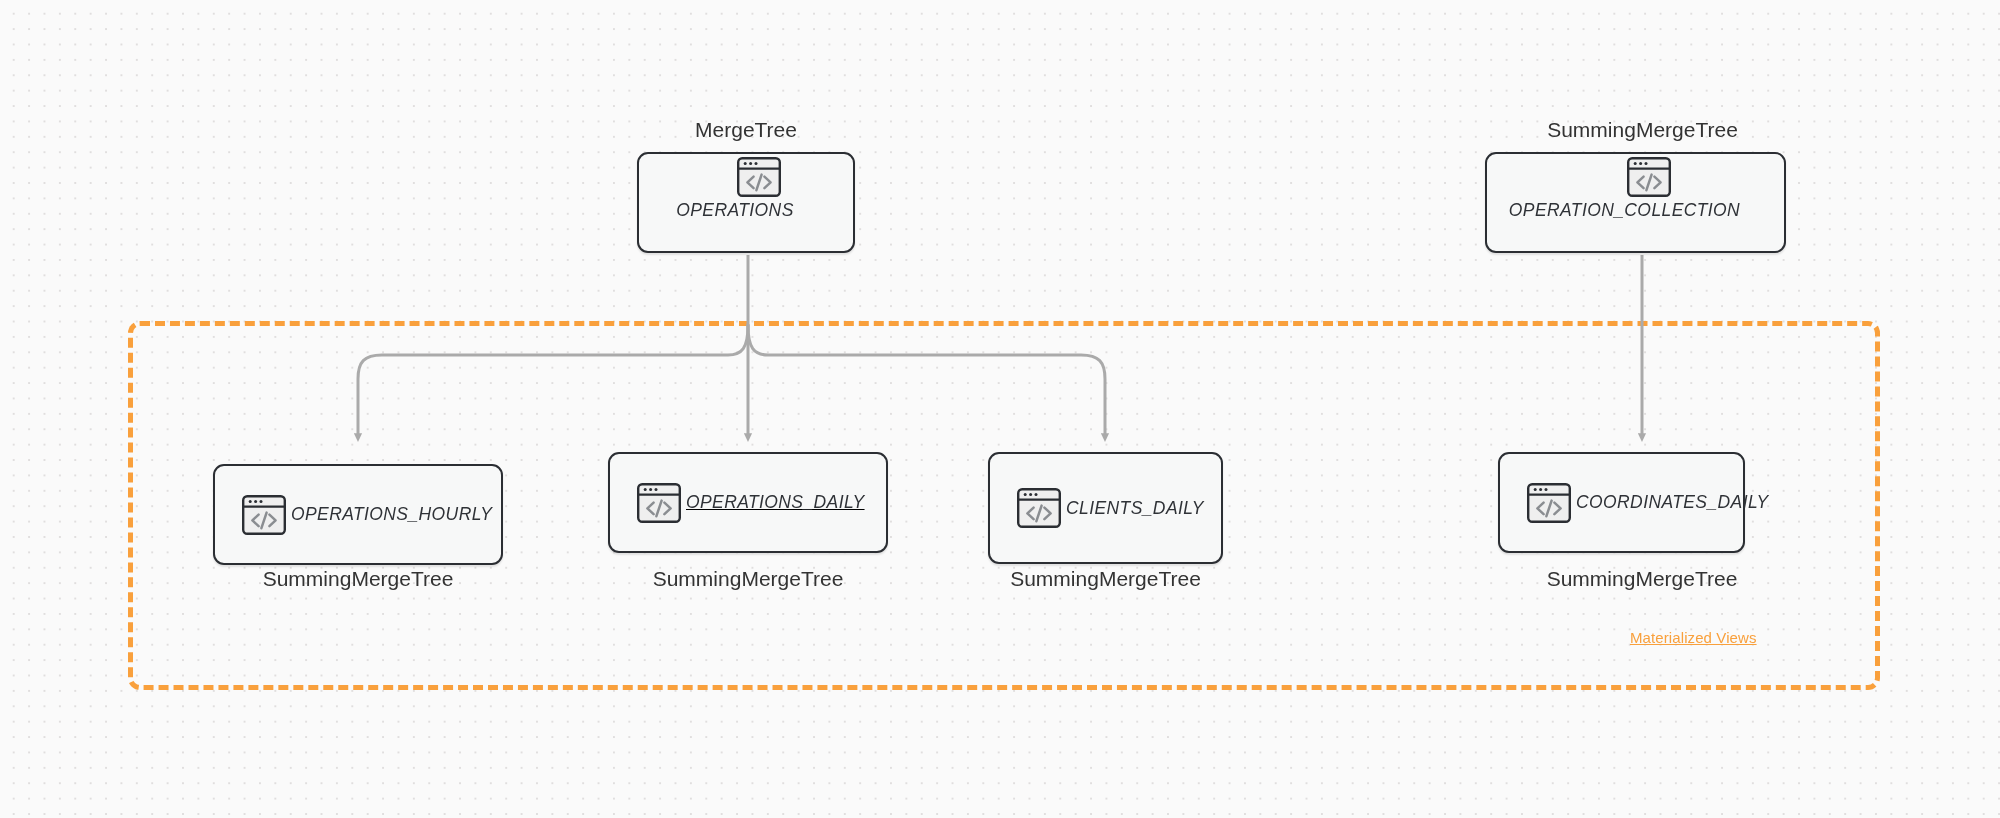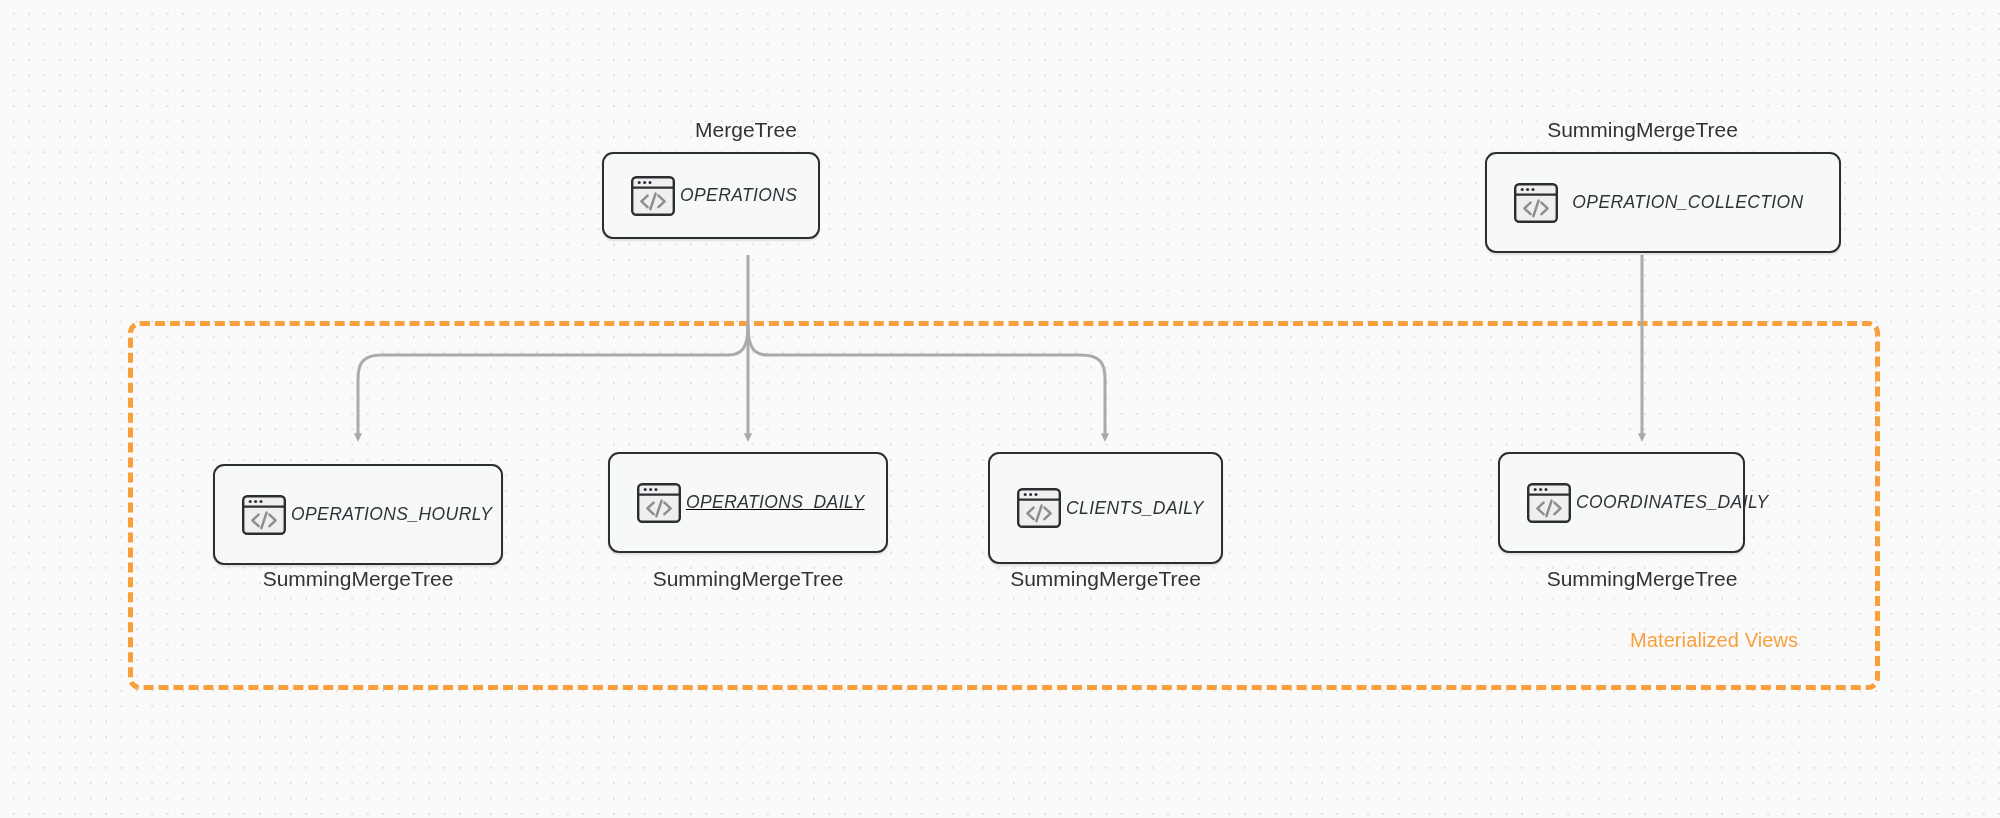--- a/index.html
+++ b/index.html
@@ -37,23 +37,24 @@
 
   
   .group-box {
     position: absolute;
     box-sizing: border-box;
     border-radius: 12px;
   }
 
   .group-label {
     position: absolute;
-    font-size: 20px;
+    font-size: 15px;
     letter-spacing: 0.1px;
     white-space: nowrap;
+    text-decoration: underline;
   }
 
   
   .node {
     position: absolute;
     box-sizing: border-box;
     display: flex;
     align-items: center;
     border: 2.6px solid #2b2e33;
     border-radius: 11px;
@@ -108,35 +109,35 @@
     <path d="M748,325 C748,348 742,355 728,355 L382,355 C364,355 358,362 358,379 L358,437" fill="none" stroke="#aaaaaa" stroke-width="3" stroke-linecap="round" marker-end="url(#arrowhead)"></path>
 
     <path d="M748,325 C748,348 754,355 768,355 L1081,355 C1099,355 1105,362 1105,379 L1105,437" fill="none" stroke="#aaaaaa" stroke-width="3" stroke-linecap="round" marker-end="url(#arrowhead)"></path>
 
     <path d="M1642,255 L1642,437" fill="none" stroke="#aaaaaa" stroke-width="3" marker-end="url(#arrowhead)"></path>
   </svg>
 
   <div class="group-label" id="group-label" style="color: rgb(249, 160, 60); left: 1630px; top: 629px;">Materialized Views</div>
 
   <div id="node-layer">
-      <div class="node" style="left: 602px; top: 152px; width: 218px; height: 87px;">
+      <div class="node" style="left: 637px; top: 152px; width: 218px; height: 101px; flex-direction: column;">
         <span class="node-icon"><svg viewBox="0 0 46 46" xmlns="http://www.w3.org/2000/svg">
             <rect x="2.2" y="4.2" width="41.6" height="37.6" rx="4" ry="4" fill="#efefef" stroke="#2b2e33" stroke-width="2.4"></rect>
             <path d="M2.2,14.6 H43.8" stroke="#2b2e33" stroke-width="2.2" fill="none"></path>
             <circle cx="9.2" cy="9.4" r="1.5" fill="#2b2e33"></circle>
             <circle cx="14.6" cy="9.4" r="1.5" fill="#2b2e33"></circle>
             <circle cx="20.0" cy="9.4" r="1.5" fill="#2b2e33"></circle>
             <path d="M17.6,22.6 L11.4,28.4 L17.6,34.2" fill="none" stroke="#8a8d91" stroke-width="2.5" stroke-linecap="round" stroke-linejoin="round"></path>
             <path d="M28.4,22.6 L34.6,28.4 L28.4,34.2" fill="none" stroke="#8a8d91" stroke-width="2.5" stroke-linecap="round" stroke-linejoin="round"></path>
             <path d="M25.6,20.6 L20.4,36.2" fill="none" stroke="#8a8d91" stroke-width="2.5" stroke-linecap="round"></path>
           </svg></span>
         <span class="node-label">OPERATIONS</span>
       </div>
       <div class="engine-caption" style="left: 637px; width: 218px; top: 118px;">MergeTree</div>
-      <div class="node" style="left: 1485px; top: 152px; width: 356px; height: 101px;">
+      <div class="node" style="left: 1485px; top: 152px; width: 301px; height: 101px; flex-direction: column;">
         <span class="node-icon"><svg viewBox="0 0 46 46" xmlns="http://www.w3.org/2000/svg">
             <rect x="2.2" y="4.2" width="41.6" height="37.6" rx="4" ry="4" fill="#efefef" stroke="#2b2e33" stroke-width="2.4"></rect>
             <path d="M2.2,14.6 H43.8" stroke="#2b2e33" stroke-width="2.2" fill="none"></path>
             <circle cx="9.2" cy="9.4" r="1.5" fill="#2b2e33"></circle>
             <circle cx="14.6" cy="9.4" r="1.5" fill="#2b2e33"></circle>
             <circle cx="20.0" cy="9.4" r="1.5" fill="#2b2e33"></circle>
             <path d="M17.6,22.6 L11.4,28.4 L17.6,34.2" fill="none" stroke="#8a8d91" stroke-width="2.5" stroke-linecap="round" stroke-linejoin="round"></path>
             <path d="M28.4,22.6 L34.6,28.4 L28.4,34.2" fill="none" stroke="#8a8d91" stroke-width="2.5" stroke-linecap="round" stroke-linejoin="round"></path>
             <path d="M25.6,20.6 L20.4,36.2" fill="none" stroke="#8a8d91" stroke-width="2.5" stroke-linecap="round"></path>
           </svg></span>

